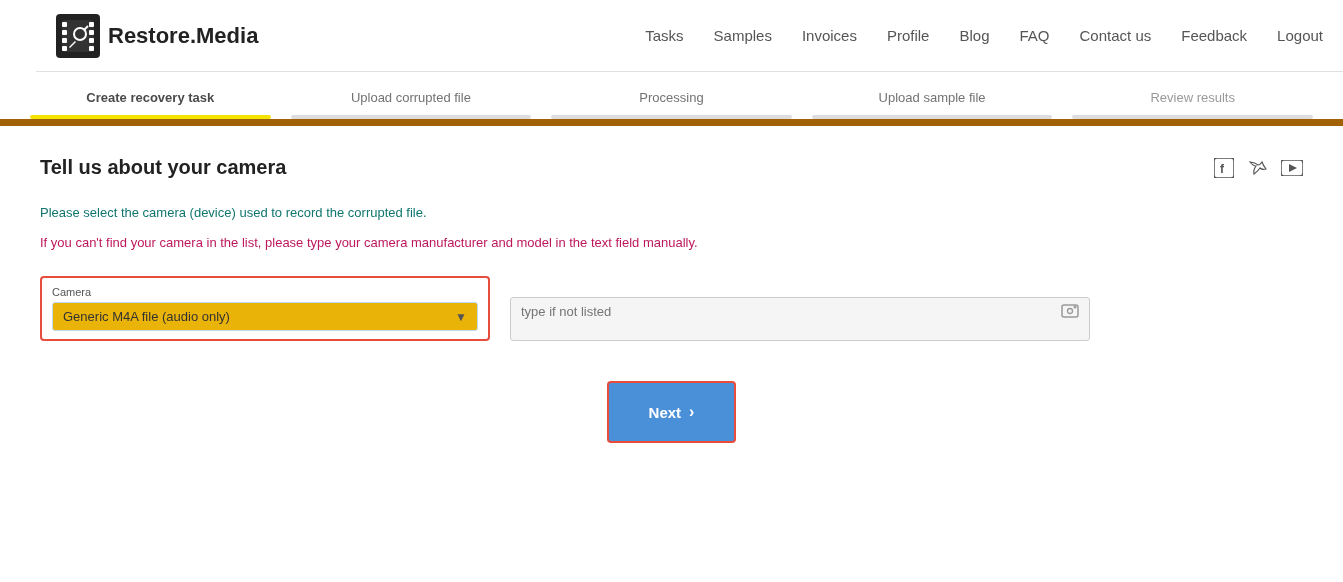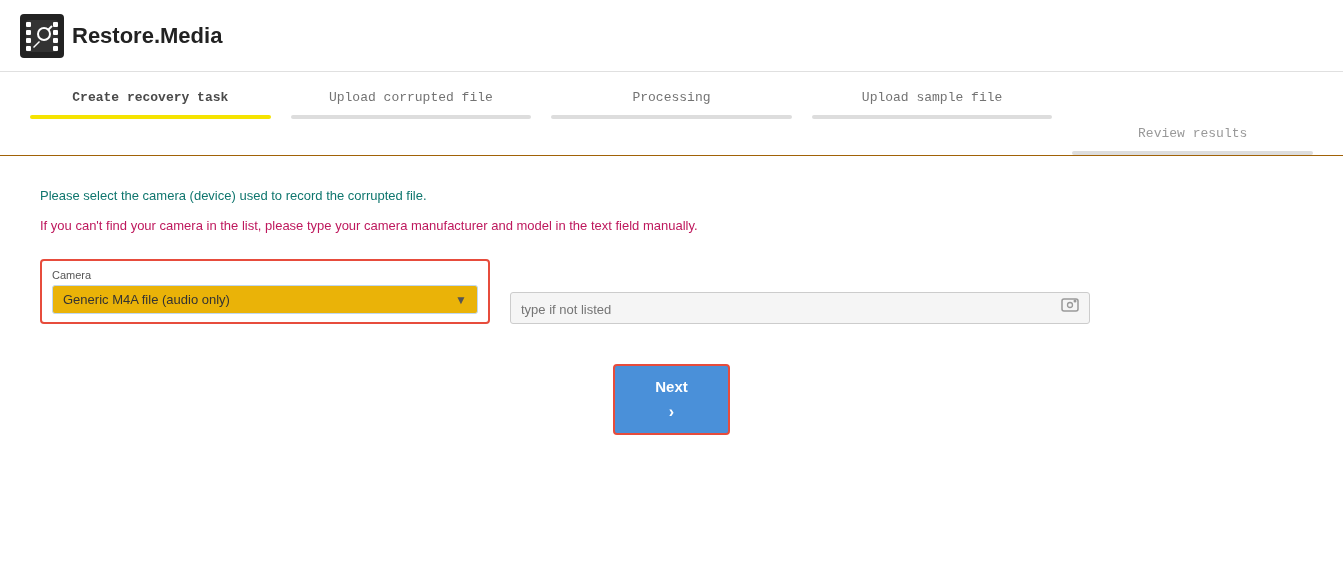--- a/index.html
+++ b/index.html
@@ -5,20 +5,21 @@
     * { box-sizing: border-box; margin: 0; padding: 0; }
     body { font-family: Arial, sans-serif; background: #fff; color: #333; font-size: 14px; }
 
     
     .header {
       display: flex;
       align-items: center;
       padding: 0 20px;
       height: 72px;
       border-bottom: 1px solid #e0e0e0;
+      margin-left: 36px;
     }
     .logo-area {
       display: flex;
       align-items: center;
       gap: 8px;
       margin-right: 60px;
       text-decoration: none;
       color: #222;
     }
     .logo-icon {
@@ -39,41 +40,40 @@
     .nav a {
       text-decoration: none;
       color: #555;
       font-size: 15px;
     }
 
     
     .steps-bar {
       display: flex;
       padding: 0 20px;
-      border-bottom: 1px solid #a16207;
+      border-bottom: 7px solid #a16207;
       background: #fff;
-      font-family: Liberation Mono, monospace;
     }
     .step {
       flex: 1;
       display: flex;
       flex-direction: column;
       align-items: center;
       padding: 18px 10px 0 10px;
       cursor: pointer;
       position: relative;
     }
     .step-label {
       font-size: 13px;
       margin-bottom: 10px;
       text-align: center;
     }
     .step-label.active { color: #4a4a4a; font-weight: 600; }
     .step-label.inactive { color: #737373; }
-    .step-label.gray { color: #999; margin-top: 36px; }
+    .step-label.gray { color: #999; }
     .step-underline {
       width: 100%;
       height: 4px;
       border-radius: 2px;
     }
     .step-underline.yellow { background: #f5e300; }
     .step-underline.light-gray { background: #ddd; }
 
     
     .main {
@@ -148,27 +148,27 @@
       font-size: 13px;
       color: #333;
     }
     .dropdown-arrow {
       color: #555;
       font-size: 12px;
     }
 
     .type-not-listed-field {
       display: flex;
-      align-items: flex-end;
+      align-items: flex-start;
       border: 1px solid #ccc;
       border-radius: 3px;
       background: #f5f5f5;
       padding: 6px 10px;
       width: 580px;
-      height: 32px;
+      height: 44px;
     }
     .type-not-listed-input {
       flex: 1;
       border: none;
       background: transparent;
       font-size: 13px;
       color: #aaa;
       outline: none;
     }
     .camera-manual-icon {
@@ -183,25 +183,24 @@
       margin-top: 40px;
     }
     .next-btn {
       display: flex;
       align-items: center;
       gap: 8px;
       background: #4a90d9;
       color: #fff;
       border: 2px solid #e74c3c;
       border-radius: 4px;
-      padding: 12px 40px;
+      padding: 20px 40px;
       font-size: 15px;
       font-weight: 600;
       cursor: pointer;
-      flex-direction: column;
     }
     .next-chevron {
       font-size: 16px;
     }
   </style>
 </head>
 <body>
 
 <div class="header">
   <a class="logo-area">
@@ -217,20 +216,31 @@
       <rect x="33" y="16" width="5" height="5" rx="1" fill="#fff"></rect>
       <rect x="33" y="24" width="5" height="5" rx="1" fill="#fff"></rect>
       <rect x="33" y="32" width="5" height="5" rx="1" fill="#fff"></rect>
 
       <path d="M20 28 L14 34 L13 33 L19 27 Z" fill="#fff"></path>
       <circle cx="24" cy="20" r="6" fill="none" stroke="#fff" stroke-width="2"></circle>
       <path d="M28 16 L32 12" stroke="#fff" stroke-width="2"></path>
     </svg>
     <span class="logo-text">Restore.Media</span>
   </a>
+  <nav class="nav">
+    <a>Tasks</a>
+    <a>Samples</a>
+    <a>Invoices</a>
+    <a>Profile</a>
+    <a>Blog</a>
+    <a>FAQ</a>
+    <a>Contact us</a>
+    <a>Feedback</a>
+    <a>Logout</a>
+  </nav>
 </div>
 
 <div class="steps-bar">
   <div class="step">
     <span class="step-label active">Create recovery task</span>
     <div class="step-underline yellow"></div>
   </div>
   <div class="step">
     <span class="step-label inactive">Upload corrupted file</span>
     <div class="step-underline light-gray"></div>
@@ -243,20 +253,42 @@
     <span class="step-label inactive">Upload sample file</span>
     <div class="step-underline light-gray"></div>
   </div>
   <div class="step">
     <span class="step-label gray">Review results</span>
     <div class="step-underline light-gray"></div>
   </div>
 </div>
 
 <div class="main">
+  <div class="section-header">
+    <h2 class="section-title">Tell us about your camera</h2>
+    <div class="social-icons">
+      <span class="social-icon">
+        <svg width="20" height="20" viewBox="0 0 20 20" xmlns="http://www.w3.org/2000/svg">
+          <rect width="20" height="20" rx="3" fill="none" stroke="#555" stroke-width="1.5"></rect>
+          <text x="6" y="15" font-size="12" fill="#555" font-weight="bold">f</text>
+        </svg>
+      </span>
+      <span class="social-icon">
+        <svg width="20" height="20" viewBox="0 0 20 20" xmlns="http://www.w3.org/2000/svg">
+          <path d="M2 4 Q5 8 8 8 Q5 12 6 16 Q10 13 12 10 Q14 12 18 11 Q15 7 14 4 Q12 7 10 7 Q8 5 2 4Z" fill="none" stroke="#555" stroke-width="1.2"></path>
+        </svg>
+      </span>
+      <span class="social-icon">
+        <svg width="22" height="16" viewBox="0 0 22 16" xmlns="http://www.w3.org/2000/svg">
+          <rect width="22" height="16" rx="3" fill="none" stroke="#555" stroke-width="1.5"></rect>
+          <polygon points="8,4 8,12 16,8" fill="#555"></polygon>
+        </svg>
+      </span>
+    </div>
+  </div>
 
   <p class="info-text dark">Please select the camera (device) used to record the corrupted file.</p>
   <p class="info-text">If you can't find your camera in the list, please type your camera manufacturer and model in the text field manually.</p>
 
   <div class="form-area">
 
     <div class="camera-field">
       <span class="camera-field-label">Camera</span>
       <div class="camera-select-wrapper">
         <span class="camera-select-value">Generic M4A file (audio only)</span>

